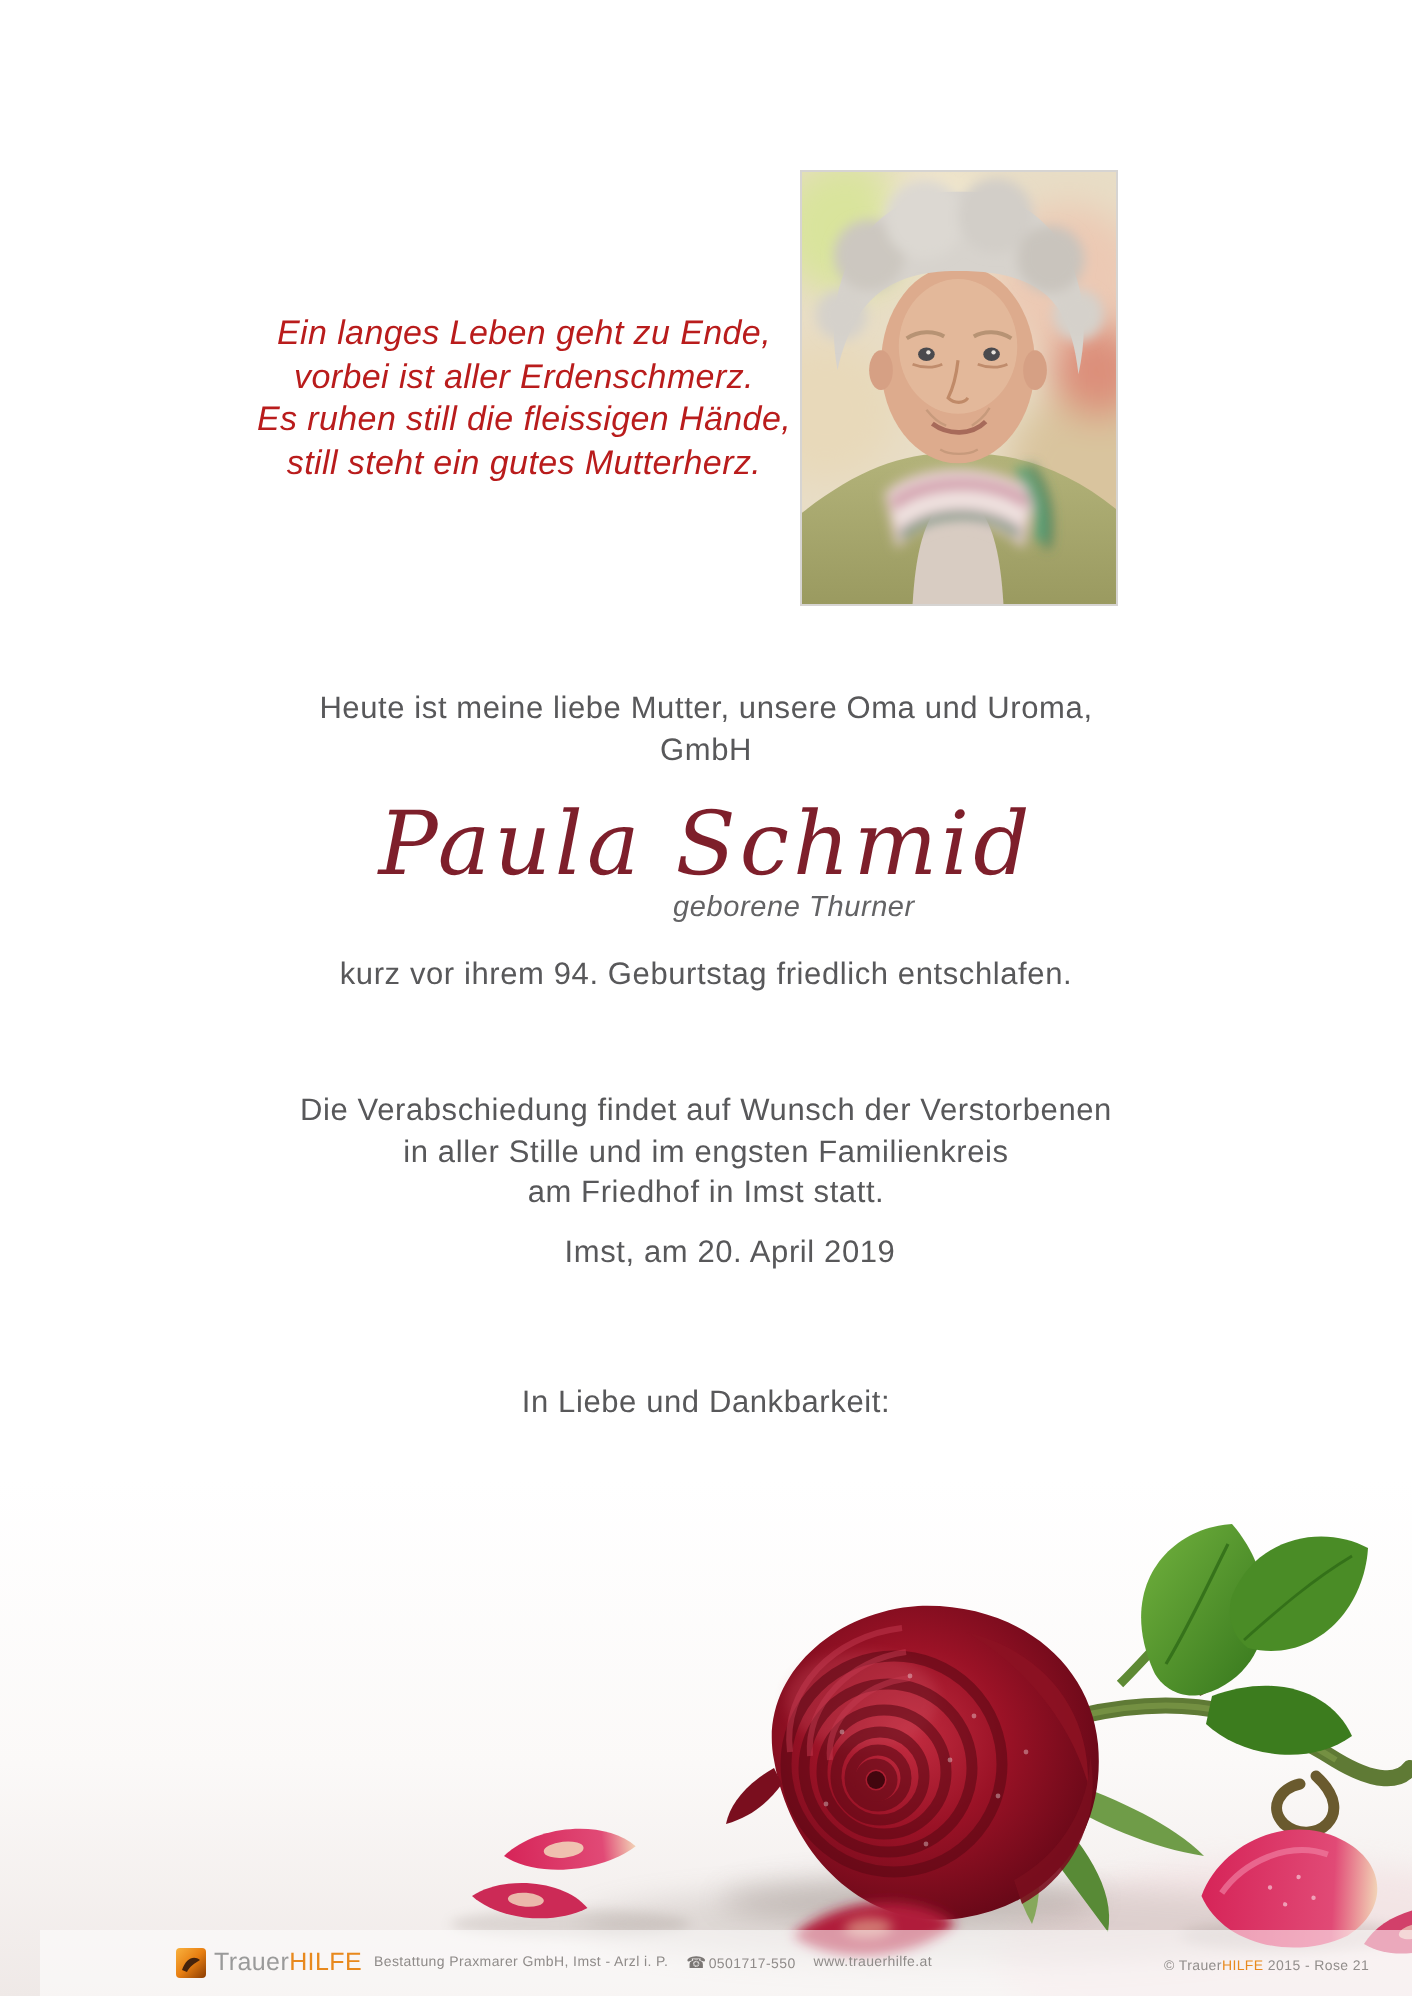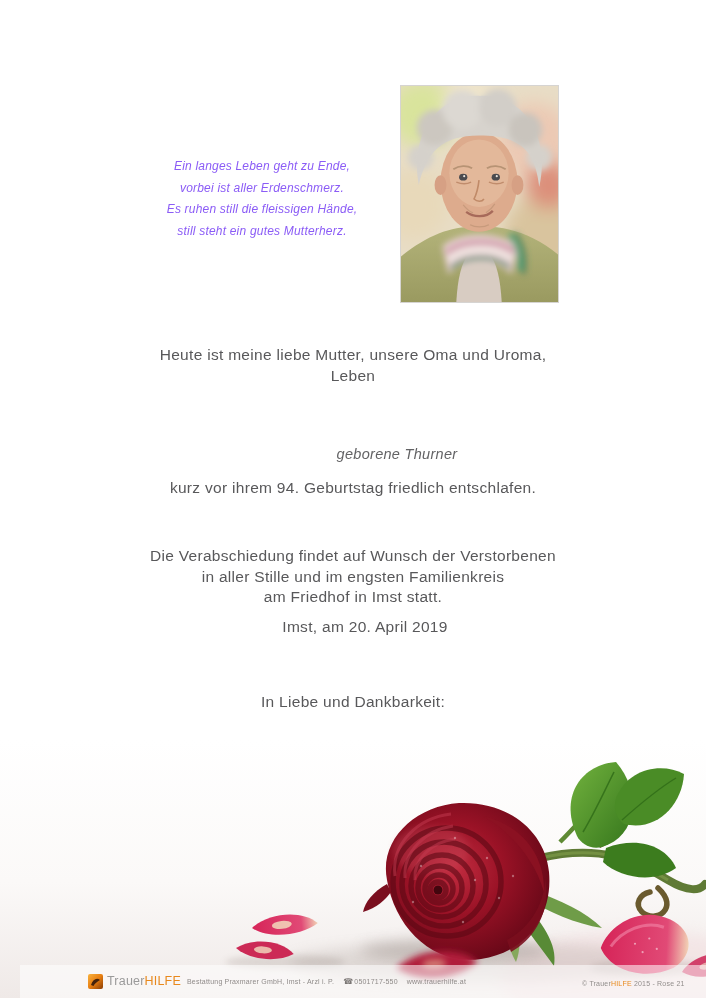--- a/index.html
+++ b/index.html
@@ -5,21 +5,21 @@
   html,body { margin:0; padding:0; background:#ffffff; }
   .page {
     position:relative; width:706px; height:998px; margin:0 auto;
     background:#ffffff; overflow:hidden;
     font-family:"Liberation Sans", sans-serif;
   }
   
   .poem {
     position:absolute; left:102px; top:156px; width:320px;
     text-align:center; font-style:italic;
-    font-size:12px; line-height:21.5px; color:#8b5cf6;
+    font-size:17px; line-height:21.5px; color:#b91c1c;
     letter-spacing:0.2px;
   }
   
   .photo {
     position:absolute; left:400px; top:85px; width:159px; height:218px;
     border:1px solid #d6d4d2; box-sizing:border-box; background:#e9dfc9;
   }
   .photo svg { display:block; width:100%; height:100%; }
   
   .line, .block {
@@ -147,23 +147,24 @@
 
       <path d="M79,95 C78,104 76,110 74,114 C77,117 82,117 84,114" stroke="#c08a68" stroke-width="1.6" fill="none"></path>
       <path d="M66,127 C74,133 86,133 93,126" stroke="#a76a5a" stroke-width="2.4" fill="none"></path>
       <path d="M63,120 C67,125 70,127 73,128 M95,119 C92,124 89,126 86,128" stroke="#c79a7c" stroke-width="1.2" fill="none"></path>
       <path d="M70,140 C75,143 84,143 89,140" stroke="#c79a7c" stroke-width="1.2" fill="none"></path>
     </svg>
   </div>
 
   <div class="line intro">
     <div>Heute ist meine liebe Mutter, unsere Oma und Uroma,</div>
-    <div>Leben</div>
-  </div>
-
+    <div>GmbH</div>
+  </div>
+
+  <div class="name">Paula Schmid</div>
   <div class="line maiden">geborene Thurner</div>
   <div class="line passing">kurz vor ihrem 94. Geburtstag friedlich entschlafen.</div>
 
   <div class="block farewell">
     <div>Die Verabschiedung findet auf Wunsch der Verstorbenen</div>
     <div>in aller Stille und im engsten Familienkreis</div>
     <div>am Friedhof in Imst statt.</div>
   </div>
 
   <div class="line dateline">Imst, am 20. April 2019</div>

